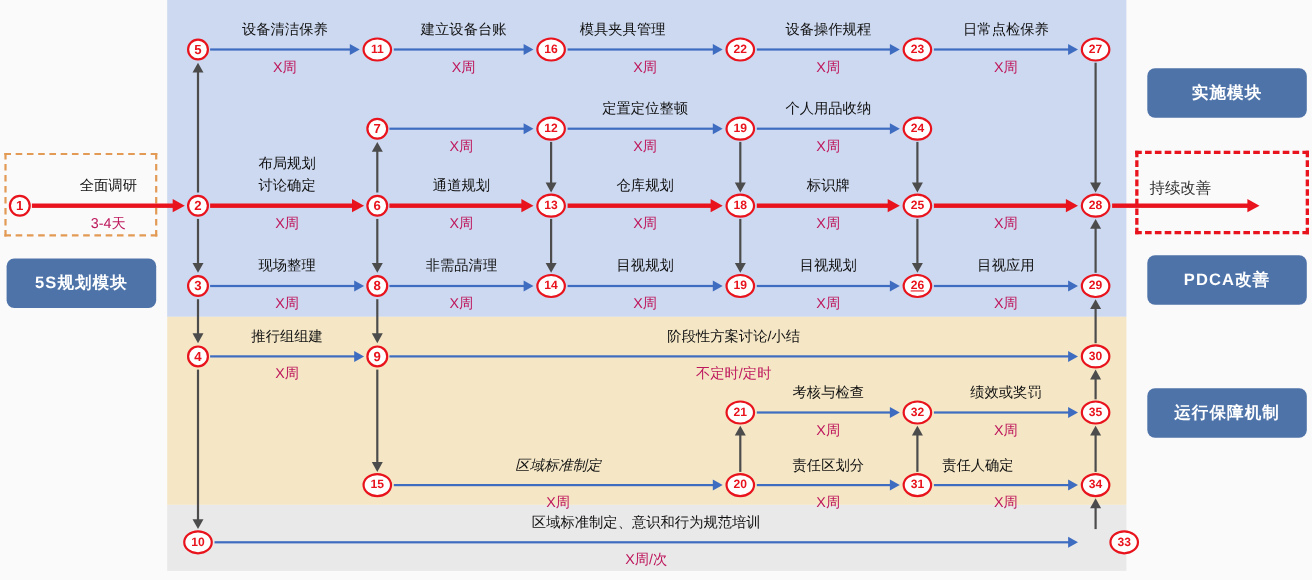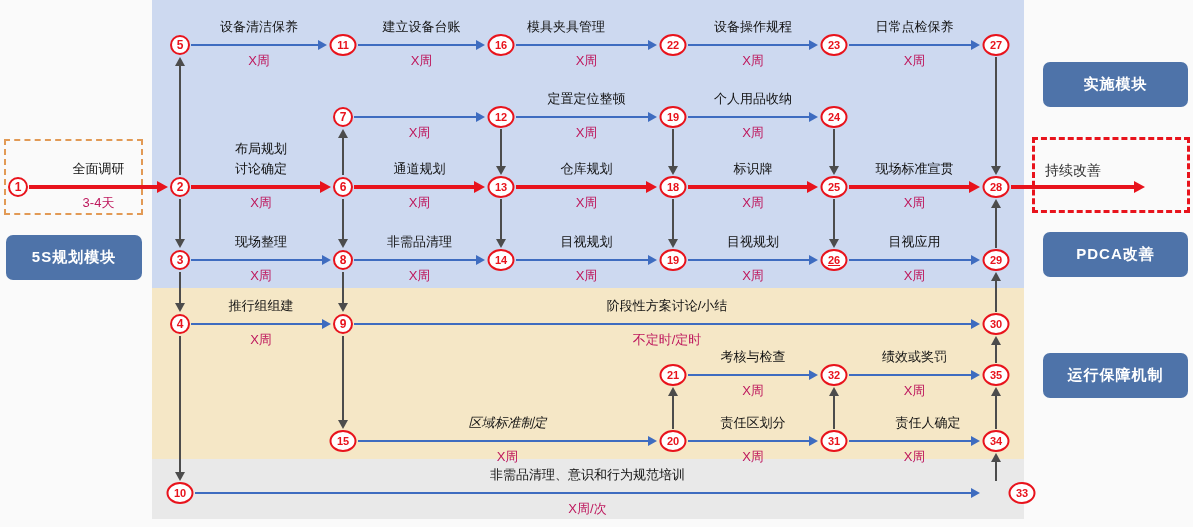--- a/index.html
+++ b/index.html
@@ -122,21 +122,20 @@
       <div class="hline red" style="left: 516px; top: 185px; width: 131px; height: 4px;"></div>
       <div class="ah-right red" style="left: 646px; top: 180.5px; border-left-width: 11px; border-top-width: 6.5px; border-bottom-width: 6.5px;"></div>
       <div class="elabel" style="left: 376.5px; top: 179px;">仓库规划</div>
       <div class="esub" style="left: 376.5px; top: 194px;">X周</div>
       <div class="hline red" style="left: 688px; top: 185px; width: 120px; height: 4px;"></div>
       <div class="ah-right red" style="left: 807px; top: 180.5px; border-left-width: 11px; border-top-width: 6.5px; border-bottom-width: 6.5px;"></div>
       <div class="elabel" style="left: 543px; top: 179px;">标识牌</div>
       <div class="esub" style="left: 543px; top: 194px;">X周</div>
       <div class="hline red" style="left: 849px; top: 185px; width: 121px; height: 4px;"></div>
       <div class="ah-right red" style="left: 969px; top: 180.5px; border-left-width: 11px; border-top-width: 6.5px; border-bottom-width: 6.5px;"></div>
-      <div class="elabel" style="left: 704.5px; top: 179px;">现场标准宣贯</div>
       <div class="esub" style="left: 704.5px; top: 194px;">X周</div>
       <div class="hline red" style="left: 1011px; top: 185px; width: 124px; height: 4px;"></div>
       <div class="ah-right red" style="left: 1134px; top: 180.5px; border-left-width: 11px; border-top-width: 6.5px; border-bottom-width: 6.5px;"></div>
       <div class="hline blue" style="left: 191px; top: 43.75px; width: 128px; height: 2.5px;"></div>
       <div class="ah-right blue" style="left: 318px; top: 40px; border-left-width: 9px; border-top-width: 5px; border-bottom-width: 5px;"></div>
       <div class="elabel" style="left: 49px; top: 37px;">设备清洁保养</div>
       <div class="esub" style="left: 49px; top: 52px;">X周</div>
       <div class="hline blue" style="left: 358px; top: 43.75px; width: 119px; height: 2.5px;"></div>
       <div class="ah-right blue" style="left: 476px; top: 40px; border-left-width: 9px; border-top-width: 5px; border-bottom-width: 5px;"></div>
       <div class="elabel" style="left: 211.5px; top: 37px;">建立设备台账</div>
@@ -203,25 +202,25 @@
       <div class="hline blue" style="left: 358px; top: 439.75px; width: 291px; height: 2.5px;"></div>
       <div class="ah-right blue" style="left: 648px; top: 436px; border-left-width: 9px; border-top-width: 5px; border-bottom-width: 5px;"></div>
       <div class="elabel" style="left: 297.5px; top: 433px; font-style: italic;">区域标准制定</div>
       <div class="esub" style="left: 297.5px; top: 448px;">X周</div>
       <div class="hline blue" style="left: 688px; top: 439.75px; width: 122px; height: 2.5px;"></div>
       <div class="ah-right blue" style="left: 809px; top: 436px; border-left-width: 9px; border-top-width: 5px; border-bottom-width: 5px;"></div>
       <div class="elabel" style="left: 543px; top: 433px;">责任区划分</div>
       <div class="esub" style="left: 543px; top: 448px;">X周</div>
       <div class="hline blue" style="left: 849px; top: 439.75px; width: 123px; height: 2.5px;"></div>
       <div class="ah-right blue" style="left: 971px; top: 436px; border-left-width: 9px; border-top-width: 5px; border-bottom-width: 5px;"></div>
-      <div class="elabel" style="left: 718px; top: 433px;">责任人确定</div>
+      <div class="elabel" style="left: 679px; top: 433px;">责任人确定</div>
       <div class="esub" style="left: 704.5px; top: 448px;">X周</div>
       <div class="hline blue" style="left: 195px; top: 491.75px; width: 777px; height: 2.5px;"></div>
       <div class="ah-right blue" style="left: 971px; top: 488px; border-left-width: 9px; border-top-width: 5px; border-bottom-width: 5px;"></div>
-      <div class="elabel" style="left: 377.5px; top: 485px;">非需品清理、意识和行为规范培训</div>
+      <div class="elabel" style="left: 377.5px; top: 485px;">区域标准制定、意识和行为规范培训</div>
       <div class="esub" style="left: 377.5px; top: 500px;">X周/次</div>
       <div class="vline" style="left: 179px; top: 65px; height: 110px;"></div>
       <div class="ah-up" style="left: 175px; top: 57px;"></div>
       <div class="vline" style="left: 179px; top: 199px; height: 41px;"></div>
       <div class="ah-down" style="left: 175px; top: 239px;"></div>
       <div class="vline" style="left: 179px; top: 272px; height: 32px;"></div>
       <div class="ah-down" style="left: 175px; top: 303px;"></div>
       <div class="vline" style="left: 179px; top: 336px; height: 137px;"></div>
       <div class="ah-down" style="left: 175px; top: 472px;"></div>
       <div class="vline" style="left: 342px; top: 137px; height: 38px;"></div>

